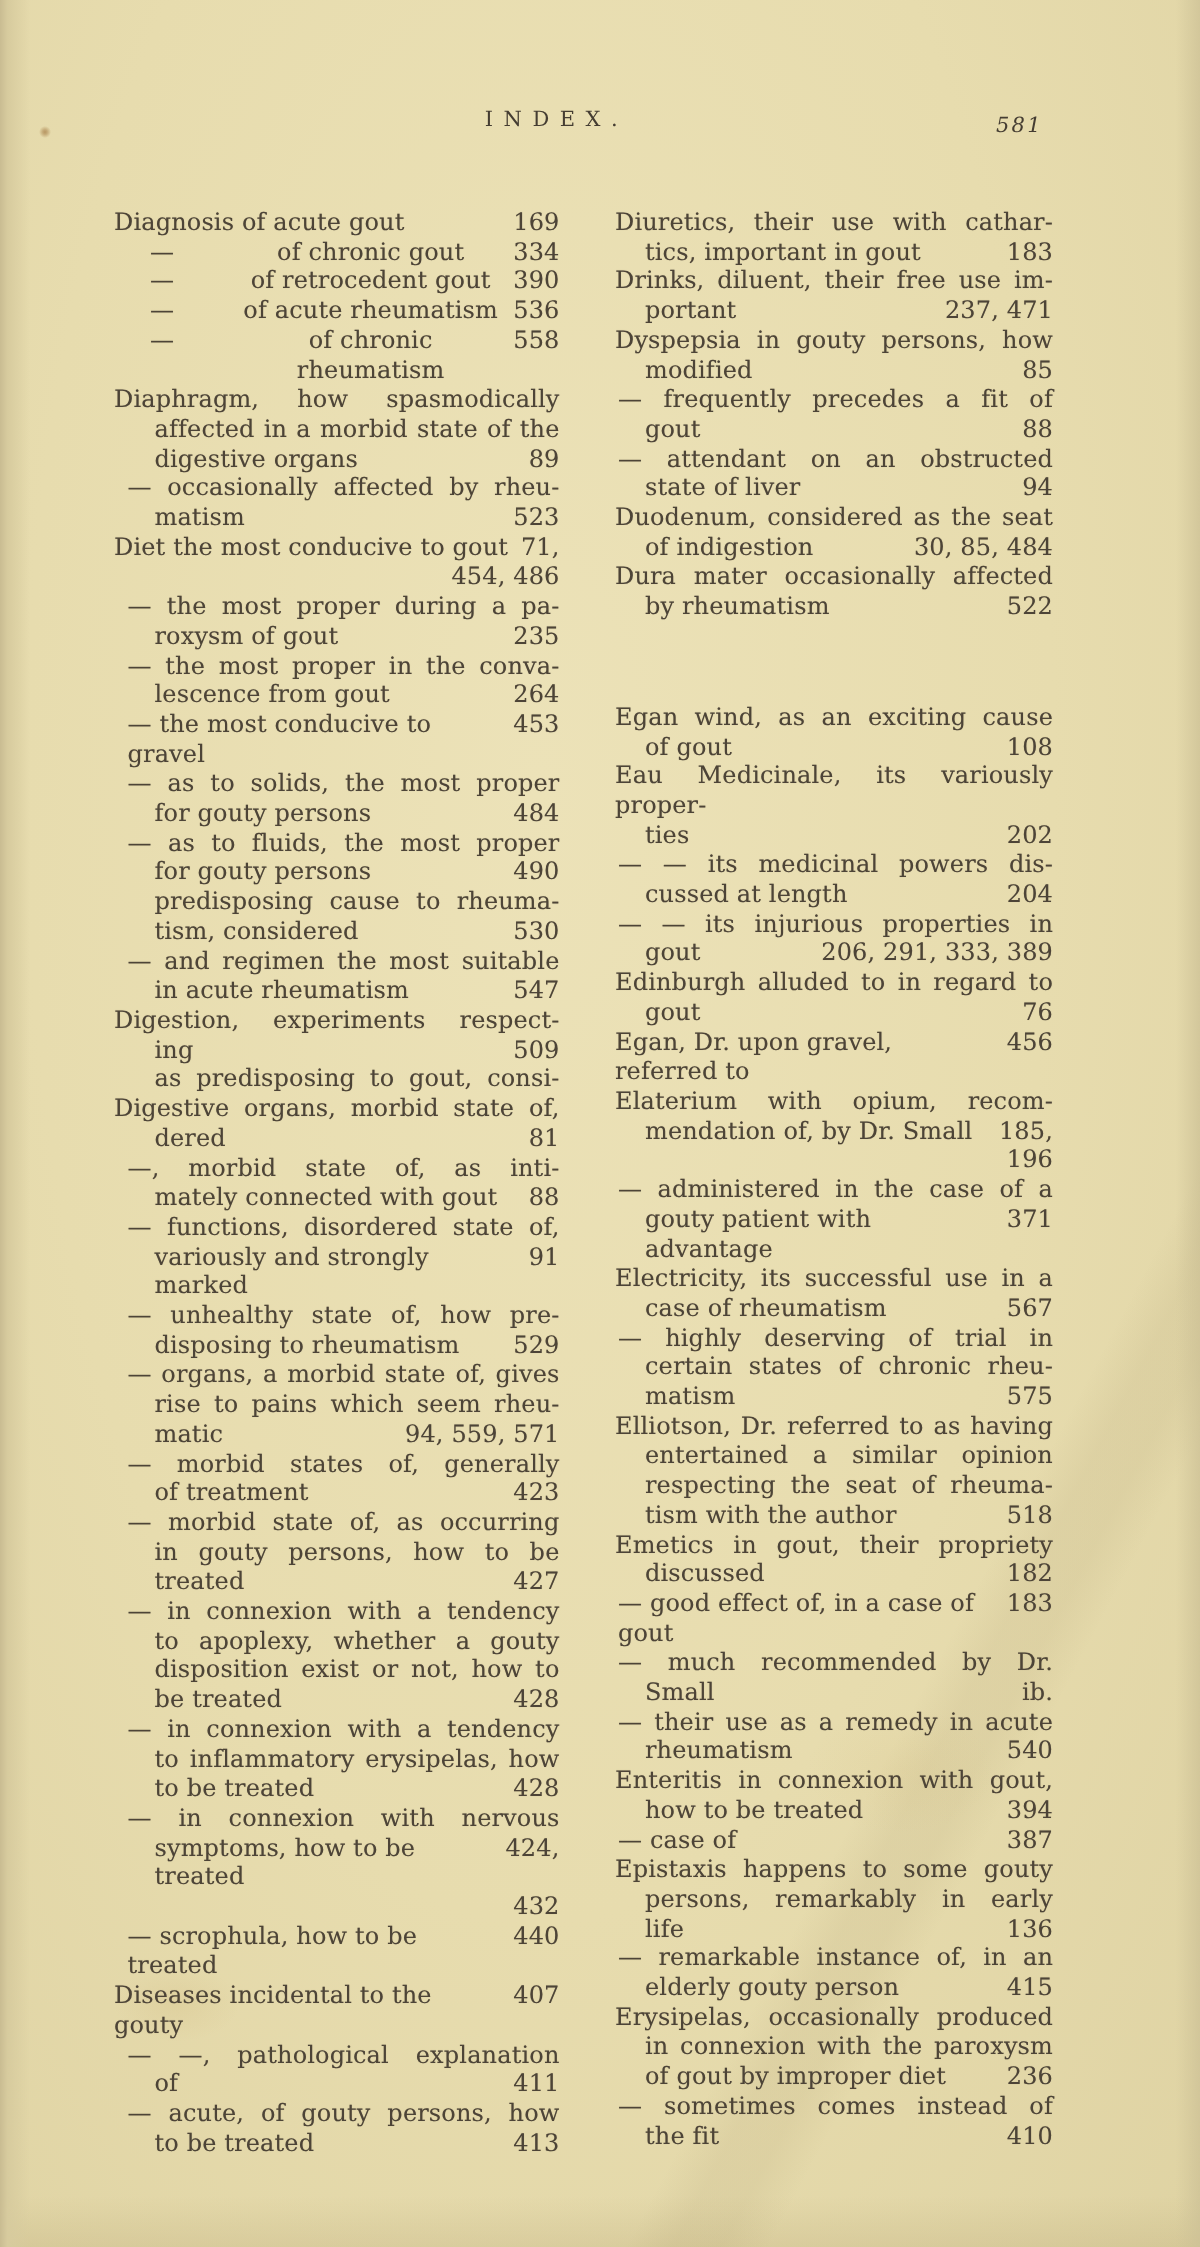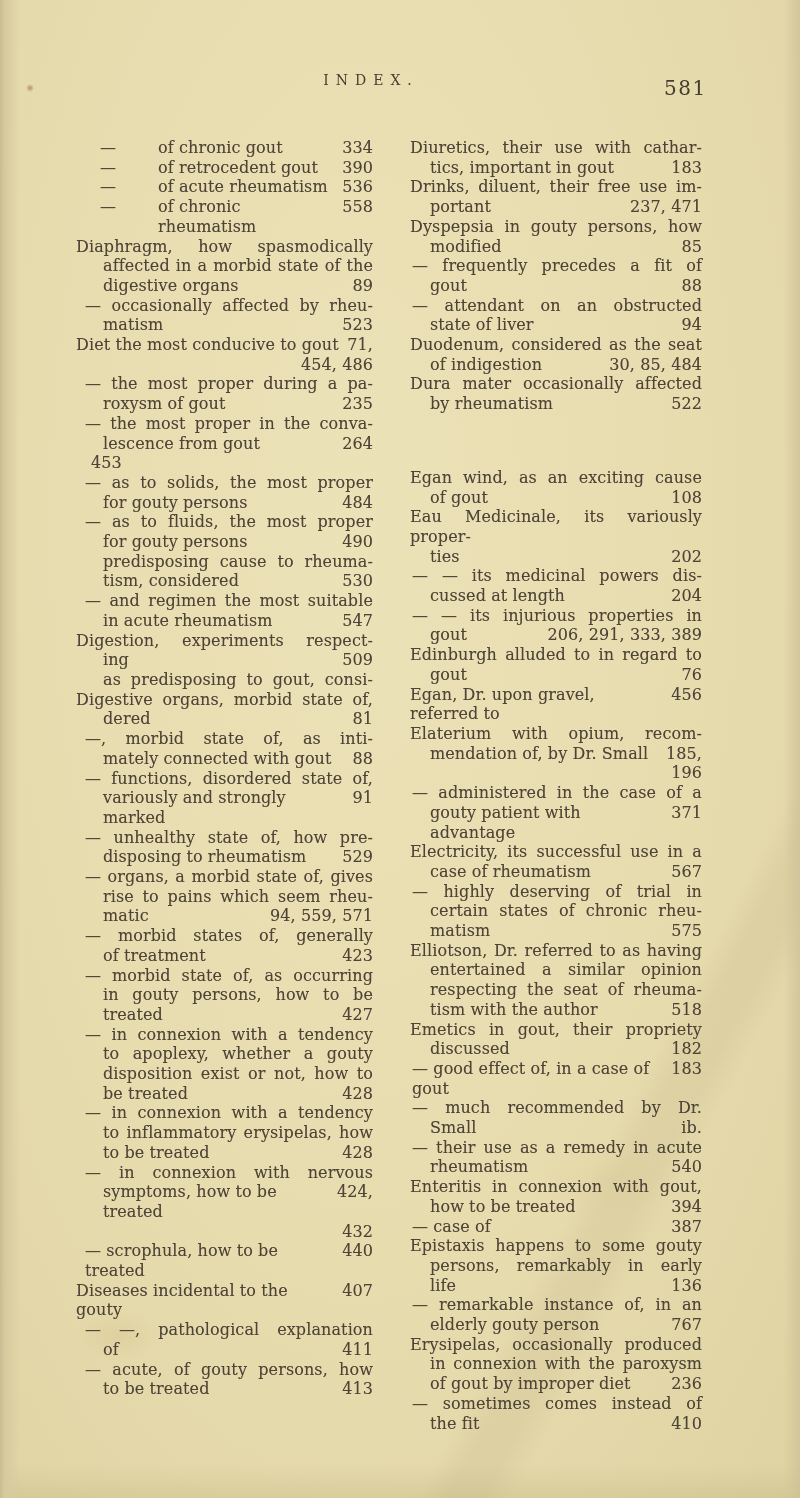--- a/index.html
+++ b/index.html
@@ -17,51 +17,55 @@
       linear-gradient(118deg, rgba(120,100,58,0) 76%, rgba(120,100,58,.07) 78%, rgba(120,100,58,.07) 80%, rgba(120,100,58,0) 82%),
       radial-gradient(ellipse at 45% 35%, #ece2b8 0%, #e7dcae 55%, #dfd3a3 100%);
   }
   .hdr-title{
     position:absolute;top:72px;left:0;width:742px;
     text-align:center;font-size:14px;letter-spacing:7px;
     color:#453d32;
   }
   .hdr-folio{
     position:absolute;top:76px;left:664px;width:60px;
-    font-size:20px;letter-spacing:1.5px;color:#453d32;
+    font-size:14px;letter-spacing:1.5px;color:#453d32;font-style:italic;
   }
   .col{
     position:absolute;top:138px;
     font-size:16px;line-height:19.7px;letter-spacing:.1px;
     text-shadow:0 0 .5px rgba(77,68,55,.35);
   }
   .col-left{left:76px;width:297px;}
   .col-right{left:410px;width:292px;}
   .ln{min-height:19.7px;}
   .f{display:flex;justify-content:space-between;align-items:baseline;}
   .j{text-align:justify;text-align-last:justify;}
   .num{text-align:right;}
   .col-left  .c{margin-left:27px;}
   .col-left  .d{margin-left:9px;}
   .col-right .c{margin-left:20px;}
   .col-right .d{margin-left:2px;}
   .sub{margin-left:24px;}
   .sub .dd{flex:0 0 58px;}
-  .sub .tx{flex:1 1 auto;text-align:left;}
+  .sub .tx{flex:1 1 auto;text-align:center;}
   .tx{flex:0 1 auto;}
   .pg{white-space:nowrap;padding-left:6px;}
   .gap{height:54px;}
 </style>
 </head>
 <body>
 
 <div class="page">
   <div class="hdr-title">INDEX.</div>
   <div class="hdr-folio">581</div>
   <div class="col col-left">
+      <div class="ln m f">
+        <span class="tx">Diagnosis of acute gout</span>
+        <span class="pg">169</span>
+      </div>
       <div class="ln sub f">
         <span class="dd">—</span>
         <span class="tx">of chronic gout</span>
         <span class="pg">334</span>
       </div>
       <div class="ln sub f">
         <span class="dd">—</span>
         <span class="tx">of retrocedent gout</span>
         <span class="pg">390</span>
       </div>
@@ -95,20 +99,21 @@
       <div class="ln c f">
         <span class="tx">roxysm of gout</span>
         <span class="pg">235</span>
       </div>
       <div class="ln d j">— the most proper in the conva-</div>
       <div class="ln c f">
         <span class="tx">lescence from gout</span>
         <span class="pg">264</span>
       </div>
       <div class="ln d f">
+        <span class="tx">— the most conducive to gravel</span>
         <span class="pg">453</span>
       </div>
       <div class="ln d j">— as to solids, the most proper</div>
       <div class="ln c f">
         <span class="tx">for gouty persons</span>
         <span class="pg">484</span>
       </div>
       <div class="ln d j">— as to fluids, the most proper</div>
       <div class="ln c f">
         <span class="tx">for gouty persons</span>
@@ -330,21 +335,21 @@
       </div>
       <div class="ln m j">Epistaxis happens to some gouty</div>
       <div class="ln c j">persons, remarkably in early</div>
       <div class="ln c f">
         <span class="tx">life</span>
         <span class="pg">136</span>
       </div>
       <div class="ln d j">— remarkable instance of, in an</div>
       <div class="ln c f">
         <span class="tx">elderly gouty person</span>
-        <span class="pg">767</span>
+        <span class="pg">415</span>
       </div>
       <div class="ln m j">Erysipelas, occasionally produced</div>
       <div class="ln c j">in connexion with the paroxysm</div>
       <div class="ln c f">
         <span class="tx">of gout by improper diet</span>
         <span class="pg">236</span>
       </div>
       <div class="ln d j">— sometimes comes instead of</div>
       <div class="ln c f">
         <span class="tx">the fit</span>

